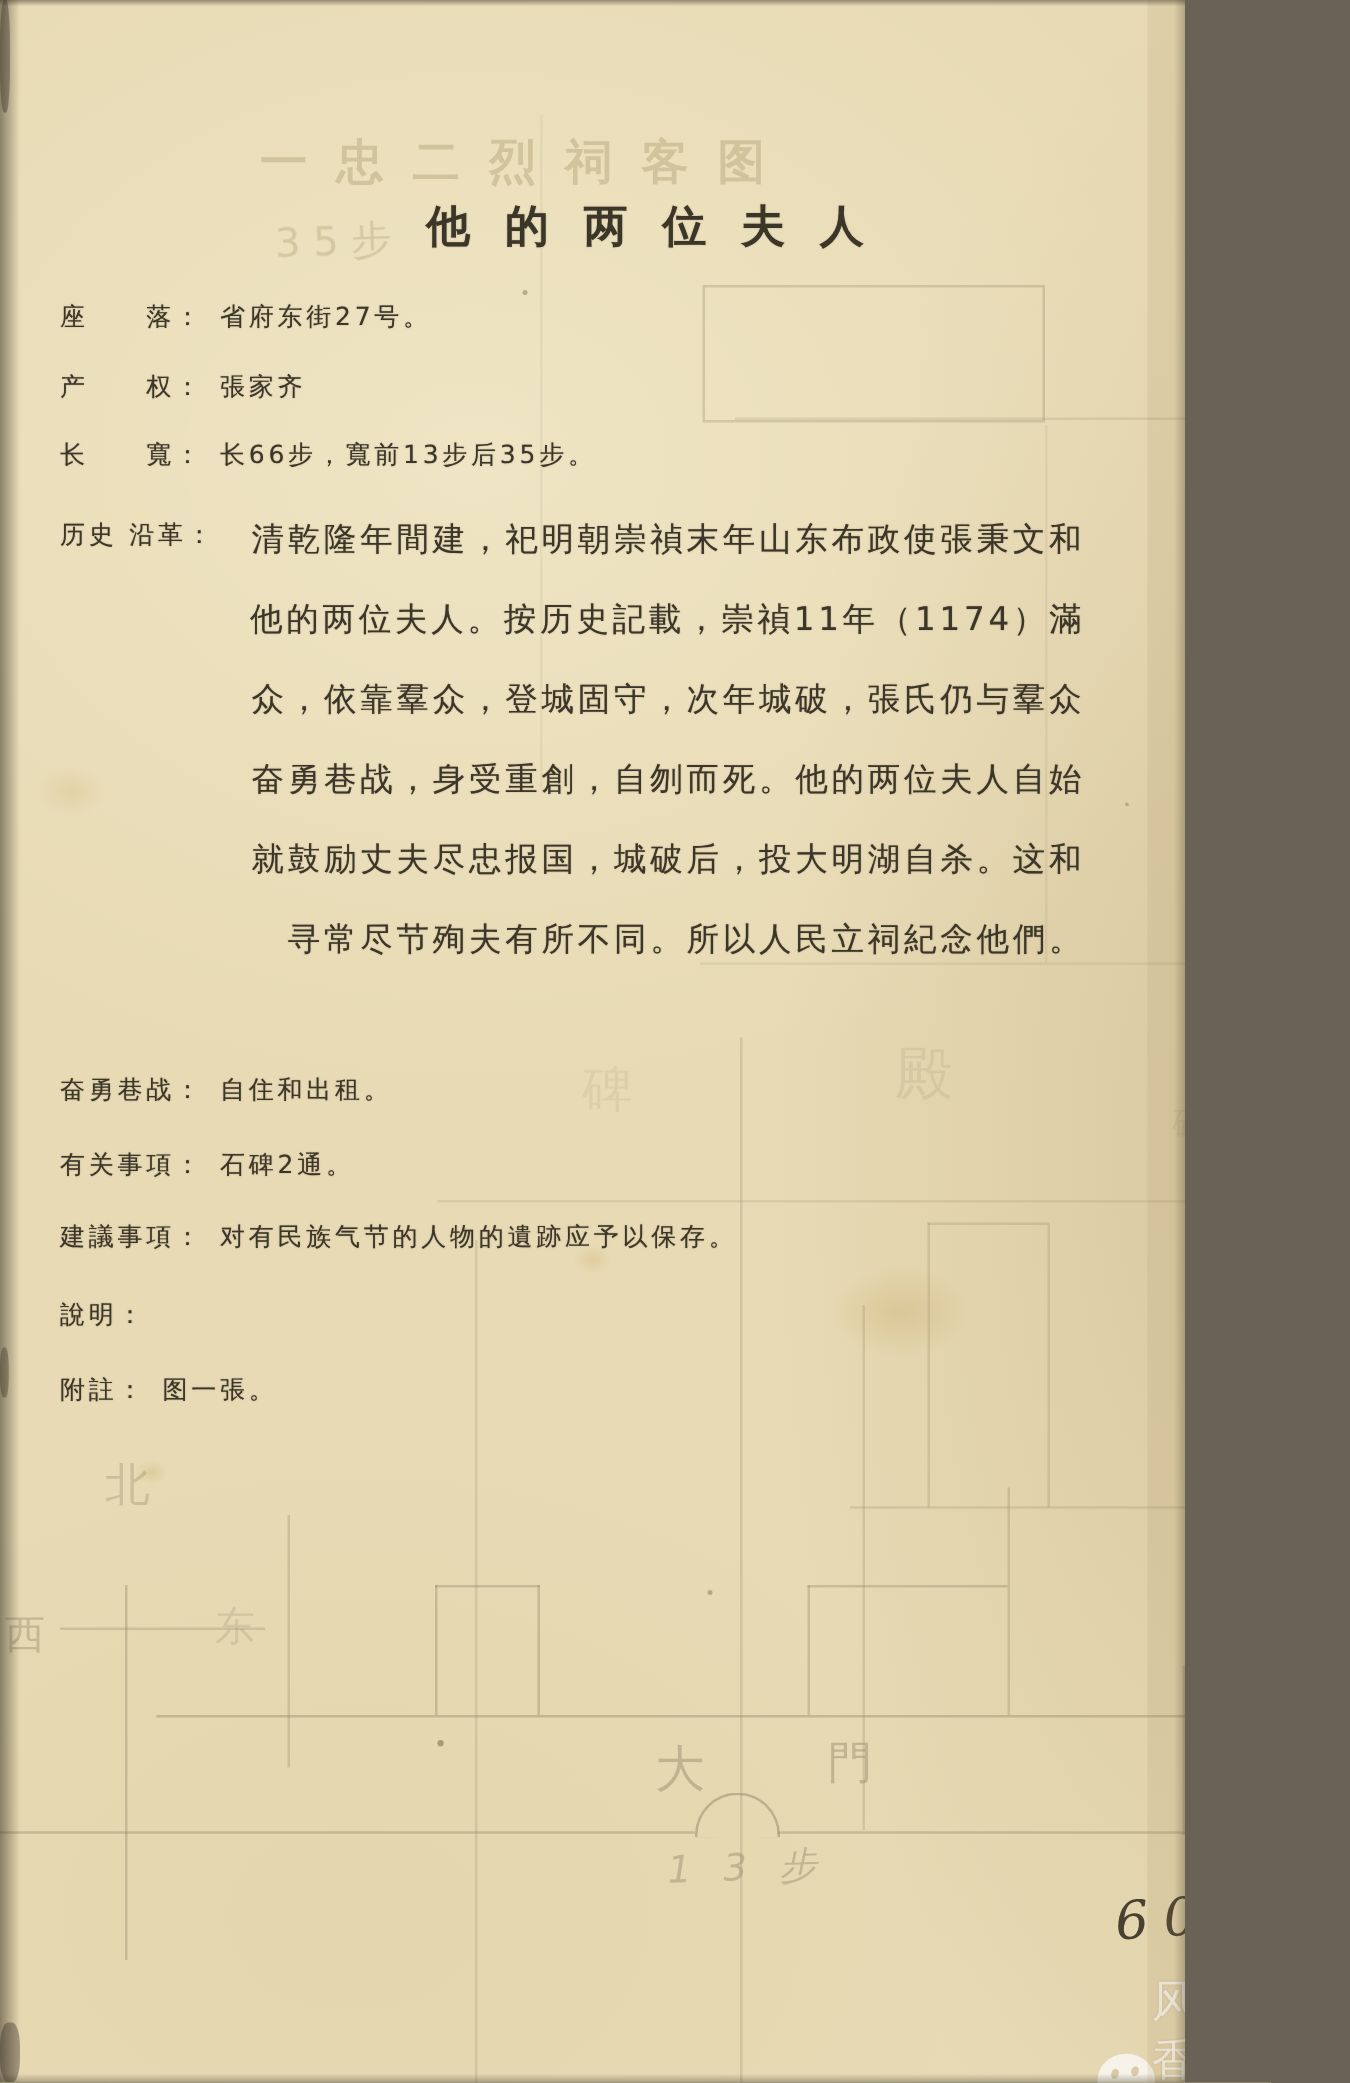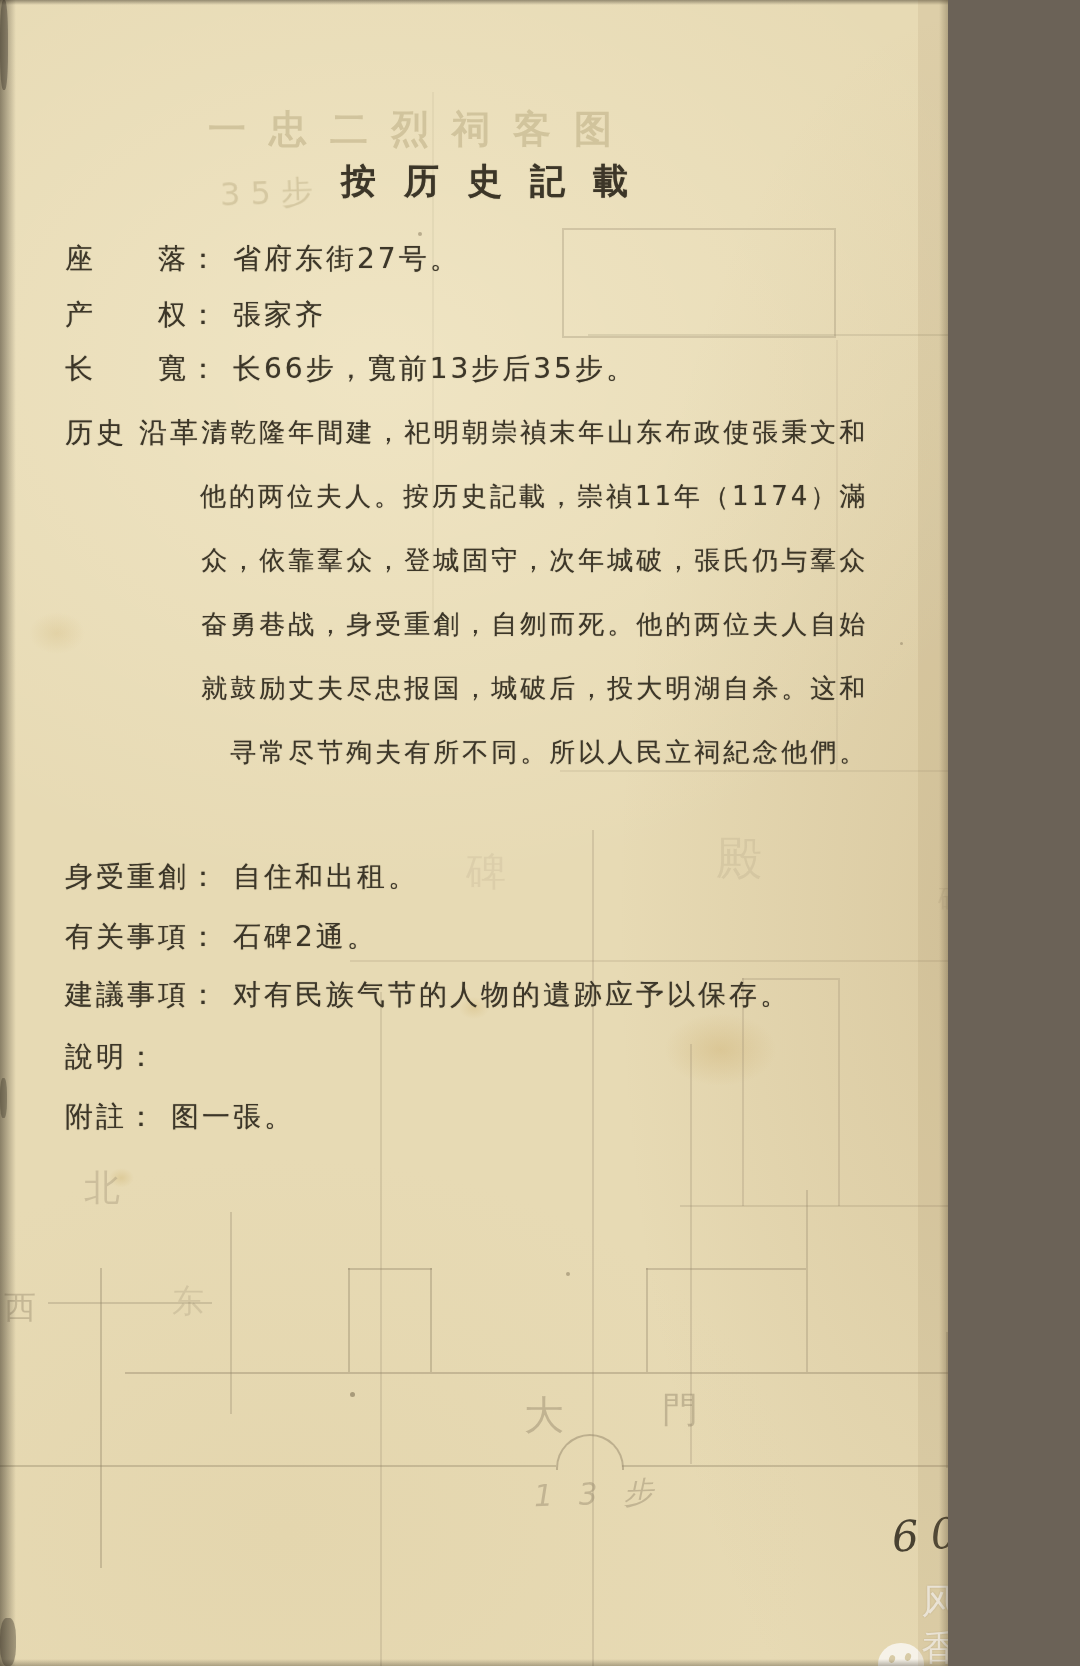--- a/index.html
+++ b/index.html
@@ -12,21 +12,21 @@
       radial-gradient(ellipse 40px 30px at 6% 38%, rgba(200,170,100,.22), transparent 70%),
       radial-gradient(ellipse 22px 16px at 50% 60.5%, rgba(205,175,105,.3), transparent 70%),
       radial-gradient(ellipse 18px 14px at 12.8% 70.7%, rgba(200,170,95,.3), transparent 70%),
       radial-gradient(ellipse 900px 700px at 40% 22%, rgba(255,248,224,.35), transparent 75%),
       radial-gradient(ellipse 500px 1300px at 102% 55%, rgba(160,130,80,.18), transparent 70%),
       radial-gradient(ellipse 700px 500px at 30% 92%, rgba(225,210,168,.5), transparent 75%);
   }
   
   .ink{color:#3c3628;text-shadow:0 0 1px rgba(62,56,44,.55);}
   .doc-title{position:absolute;left:341px;top:158px;font-size:35px;font-weight:bold;letter-spacing:28px;white-space:nowrap;}
-  .row{position:absolute;left:65px;white-space:nowrap;font-size:28px;letter-spacing:3px;}
+  .row{position:absolute;left:48px;white-space:nowrap;font-size:20px;letter-spacing:3px;}
   .row .label{padding-right:13px;}
   .hist-lines{position:absolute;left:200px;top:412px;font-size:26px;letter-spacing:3px;text-align:right;}
   .hist-lines .hline{height:64px;line-height:40px;white-space:nowrap;}
   .pageno{position:absolute;left:892px;top:1510px;font-family:"DejaVu Serif",serif;font-style:italic;
           font-size:42px;color:rgba(50,44,32,.88);letter-spacing:12px;transform:rotate(-4deg);}
   
   .ghost{position:absolute;color:#b3a478;white-space:nowrap;}
   .g-title{left:208px;top:104px;font-size:38px;font-weight:bold;letter-spacing:23px;opacity:.45;filter:blur(.6px);}
   .g-steps-top{left:220px;top:172px;font-size:32px;opacity:.4;transform:rotate(-2deg);filter:blur(.5px);}
   .pencil-t{position:absolute;color:#8f8166;white-space:nowrap;}
@@ -97,21 +97,21 @@
   <div class="pencil-t" style="left:84px;top:1164px;font-size:36px;opacity:.3;">北</div>
   <div class="pencil-t" style="left:4px;top:1286px;font-size:32px;opacity:.38;">西</div>
   <div class="pencil-t" style="left:172px;top:1280px;font-size:32px;opacity:.22;">东</div>
   <div class="pencil-t" style="left:524px;top:1388px;font-size:40px;opacity:.42;">大</div>
   <div class="pencil-t" style="left:662px;top:1386px;font-size:36px;opacity:.42;">門</div>
   <div class="pencil-t" style="left:716px;top:828px;font-size:46px;opacity:.15;">殿</div>
   <div class="pencil-t" style="left:466px;top:844px;font-size:40px;opacity:.12;">碑</div>
   <div class="pencil-t" style="left:938px;top:880px;font-size:28px;opacity:.15;">碑文</div>
   <div class="pencil-t" style="left:534px;top:1474px;font-size:30px;opacity:.4;font-style:italic;transform:rotate(-2deg);letter-spacing:8px;">1 3 步</div>
 
-  <div class="doc-title ink">按历史記載</div>
+  <div class="doc-title ink">他的两位夫人</div>
 
   <div class="row ink" style="top:240px">
     <span class="label">座　　落：</span><span class="value">省府东街27号。</span>
   </div>
   <div class="row ink" style="top:296px">
     <span class="label">产　　权：</span><span class="value">張家齐</span>
   </div>
   <div class="row ink" style="top:350px">
     <span class="label">长　　寬：</span><span class="value">长66步，寬前13步后35步。</span>
   </div>
@@ -122,21 +122,21 @@
   <div class="hist-lines ink">
     <div class="hline">清乾隆年間建，祀明朝崇禎末年山东布政使張秉文和</div>
     <div class="hline">他的两位夫人。按历史記載，崇禎11年（1174）滿</div>
     <div class="hline">众，依靠羣众，登城固守，次年城破，張氏仍与羣众</div>
     <div class="hline">奋勇巷战，身受重創，自刎而死。他的两位夫人自始</div>
     <div class="hline">就鼓励丈夫尽忠报国，城破后，投大明湖自杀。这和</div>
     <div class="hline">寻常尽节殉夫有所不同。所以人民立祠紀念他們。</div>
   </div>
 
   <div class="row ink" style="top:858px">
-    <span class="label">身受重創：</span><span class="value">自住和出租。</span>
+    <span class="label">奋勇巷战：</span><span class="value">自住和出租。</span>
   </div>
   <div class="row ink" style="top:918px">
     <span class="label">有关事項：</span><span class="value">石碑2通。</span>
   </div>
   <div class="row ink" style="top:976px">
     <span class="label">建議事項：</span><span class="value">对有民族气节的人物的遺跡应予以保存。</span>
   </div>
   <div class="row ink" style="top:1038px">
     <span class="label">說明：</span><span class="value"></span>
   </div>

